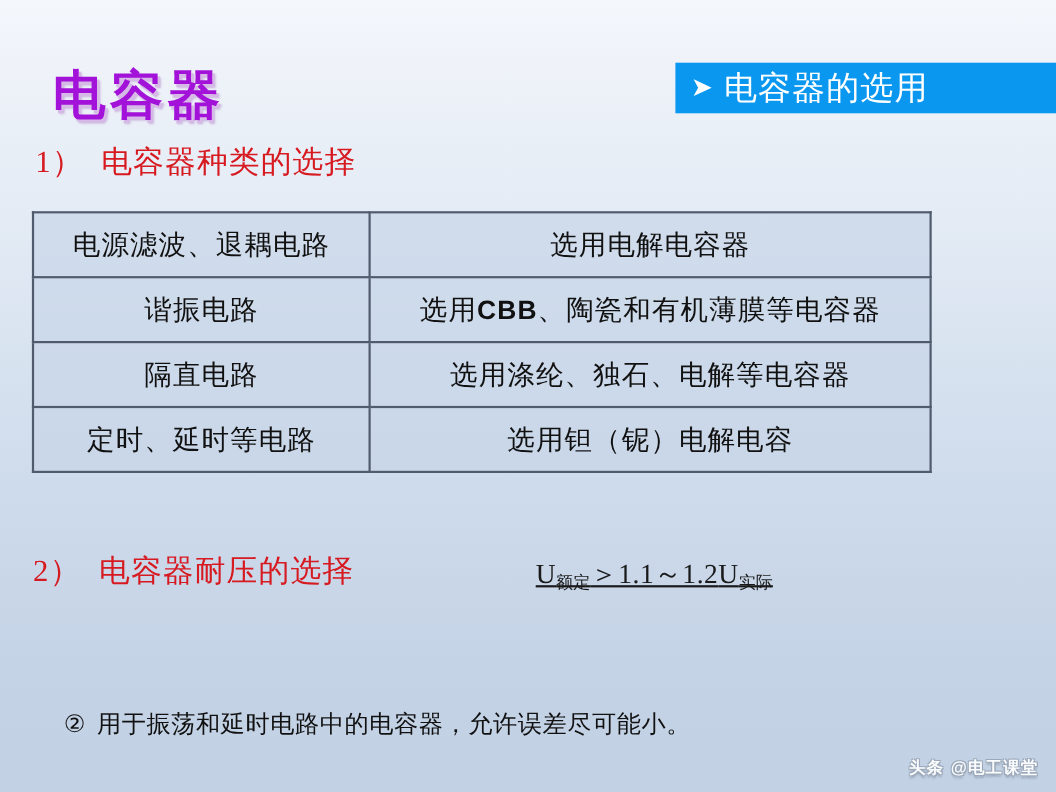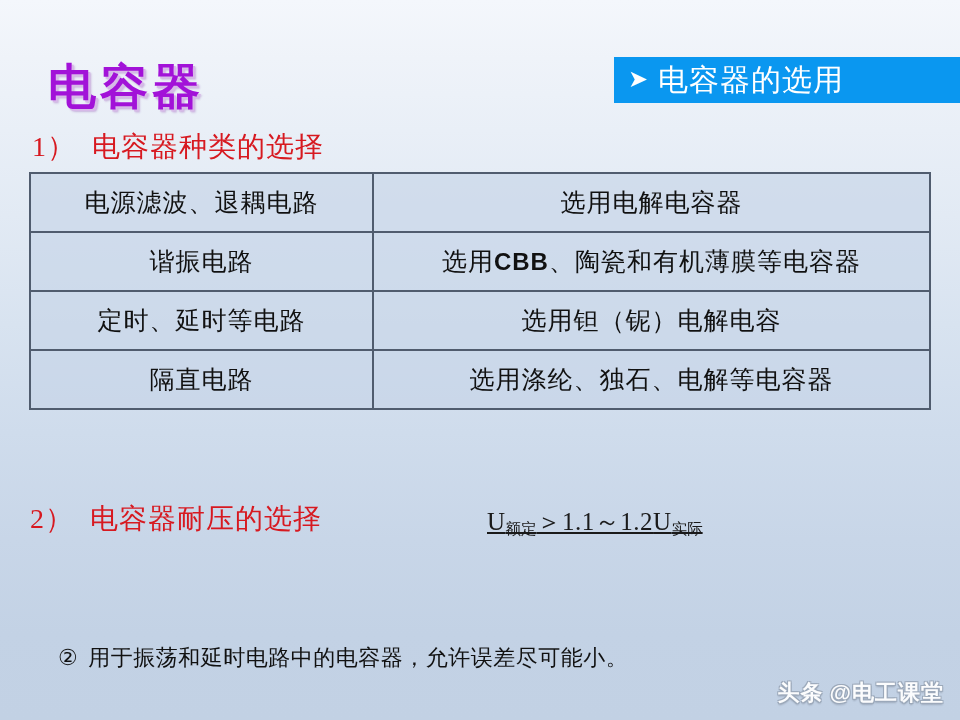--- a/index.html
+++ b/index.html
@@ -87,22 +87,22 @@
     margin-right: 16px;
   }
   #heading-1 { left: 32px; top: 128px; }
   #heading-2 { left: 30px; top: 500px; }
   #heading-3 { left: 30px; top: 565px; }
 
   
   #spec-table {
     position: absolute;
     left: 29px;
-    top: 172px;
-    width: 902px;
+    top: 192px;
+    width: 818px;
     border-collapse: collapse;
     background: transparent;
   }
   #spec-table td {
     border: 2px solid #505c6e;
     background: rgba(197, 211, 231, 0.62);
     text-align: center;
     vertical-align: middle;
     font-size: 25px;
     color: #111111;
@@ -146,21 +146,21 @@
   }
   .sub-item .marker { margin-right: 10px; }
   #sub-item-1 { top: 609px; }
   #sub-item-2 { top: 643px; }
 
   
   #watermark {
     position: absolute;
     right: 16px;
     bottom: 12px;
-    font-size: 22px;
+    font-size: 15px;
     color: #ffffff;
     font-family: "Liberation Sans", "DejaVu Sans", sans-serif;
     font-weight: bold;
     letter-spacing: 1px;
     text-shadow:
       -1px -1px 0 #9aa7b8,  1px -1px 0 #9aa7b8,
       -1px  1px 0 #9aa7b8,  1px  1px 0 #9aa7b8,
        0    2px 2px rgba(90,100,115,0.45);
     white-space: nowrap;
     opacity: 0.95;
@@ -188,27 +188,27 @@
     <tbody>
       <tr>
         <td class="col-left">电源滤波、退耦电路</td>
         <td class="col-right">选用电解电容器</td>
       </tr>
       <tr>
         <td class="col-left">谐振电路</td>
         <td class="col-right"><span>选用</span><span class="lat">CBB</span><span>、陶瓷和有机薄膜等电容器</span></td>
       </tr>
       <tr>
+        <td class="col-left">隔直电路</td>
+        <td class="col-right">选用涤纶、独石、电解等电容器</td>
+      </tr>
+      <tr>
         <td class="col-left">定时、延时等电路</td>
         <td class="col-right">选用钽（铌）电解电容</td>
       </tr>
-      <tr>
-        <td class="col-left">隔直电路</td>
-        <td class="col-right">选用涤纶、独石、电解等电容器</td>
-      </tr>
     </tbody>
   </table>
 
   <div class="section-heading" id="heading-2">
     <span class="num">2）</span><span>电容器耐压的选择</span>
   </div>
 
   <div id="formula"><span>U</span><sub>额定</sub><span>＞1.1～1.2</span><span>U</span><sub>实际</sub></div>
 
 

